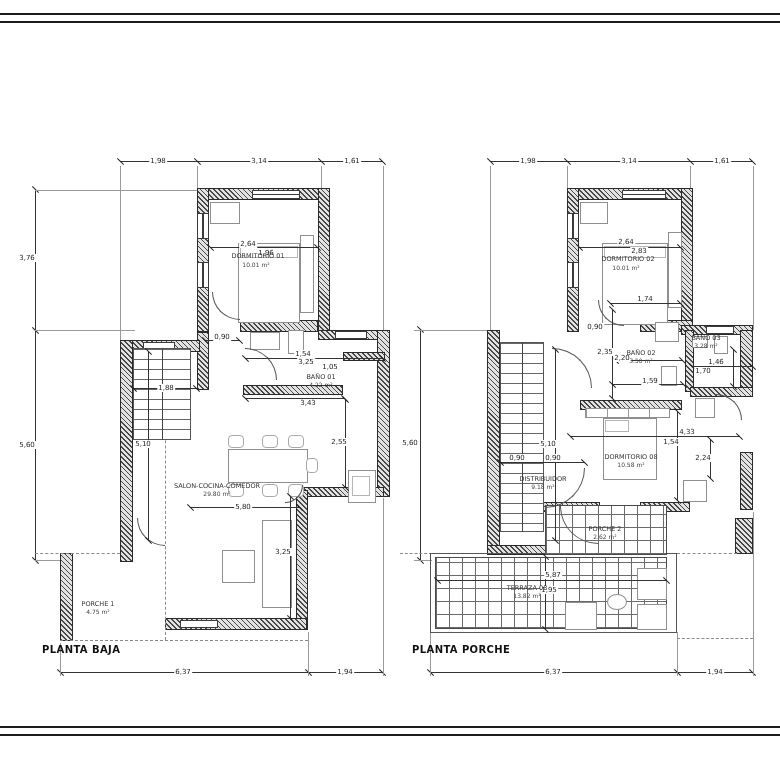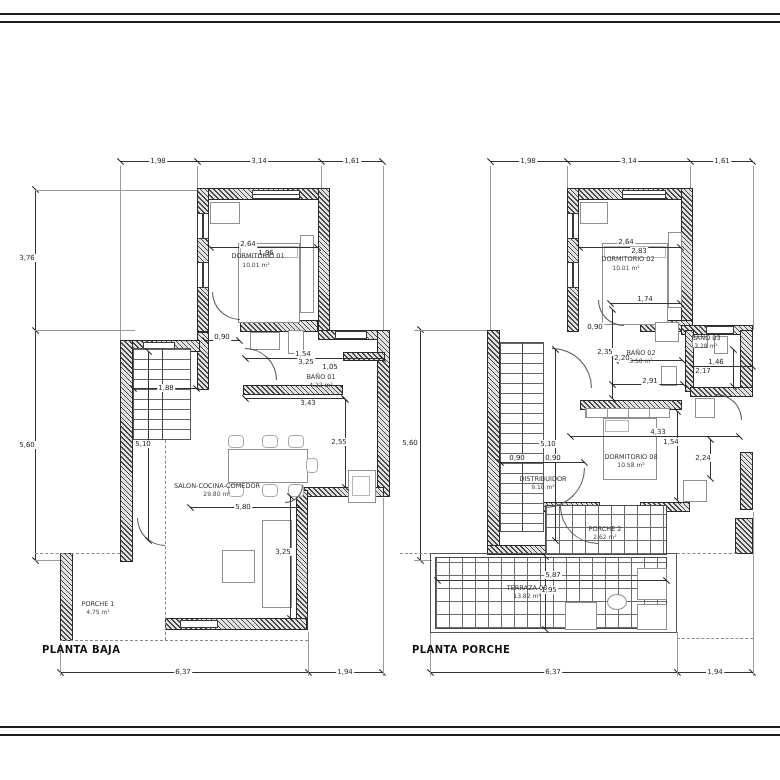--- a/index.html
+++ b/index.html
@@ -272,23 +272,23 @@
     <div class="dml-h" style="left:437px;top:580px;width:230px"></div>
     <div class="dml-v" style="left:545px;top:557px;height:72px"></div>
 
     <span class="dim" style="left:626px;top:242px">2,64</span>
     <span class="dim" style="left:639px;top:251px">2,83</span>
     <span class="dim" style="left:645px;top:299px">1,74</span>
     <span class="dim" style="left:595px;top:327px">0,90</span>
     <span class="dim" style="left:605px;top:352px">2,35</span>
     <span class="dim" style="left:622px;top:358px">2,20</span>
     <span class="dim" style="left:716px;top:362px">1,46</span>
-    <span class="dim" style="left:703px;top:371px">2,17</span>
-    <span class="dim" style="left:650px;top:381px">2,91</span>
-    <span class="dim" style="left:658px;top:432px">4,33</span>
+    <span class="dim" style="left:703px;top:371px">1,70</span>
+    <span class="dim" style="left:650px;top:381px">1,59</span>
+    <span class="dim" style="left:687px;top:432px">4,33</span>
     <span class="dim" style="left:671px;top:442px">1,54</span>
     <span class="dim" style="left:703px;top:458px">2,24</span>
     <span class="dim" style="left:548px;top:444px">5,10</span>
     <span class="dim" style="left:517px;top:458px">0,90</span>
     <span class="dim" style="left:553px;top:458px">0,90</span>
     <span class="dim" style="left:553px;top:575px">5,87</span>
     <span class="dim" style="left:549px;top:590px">1,95</span>
 
     <span class="rname" style="left:628px;top:259px">DORMITORIO 02</span>
     <span class="rarea" style="left:626px;top:267px">10.01 m²</span>

